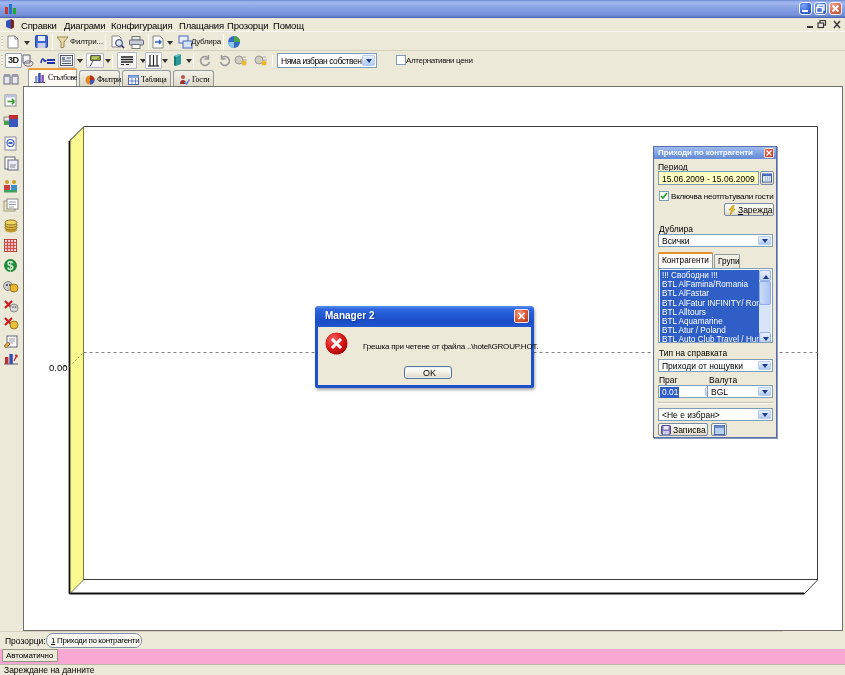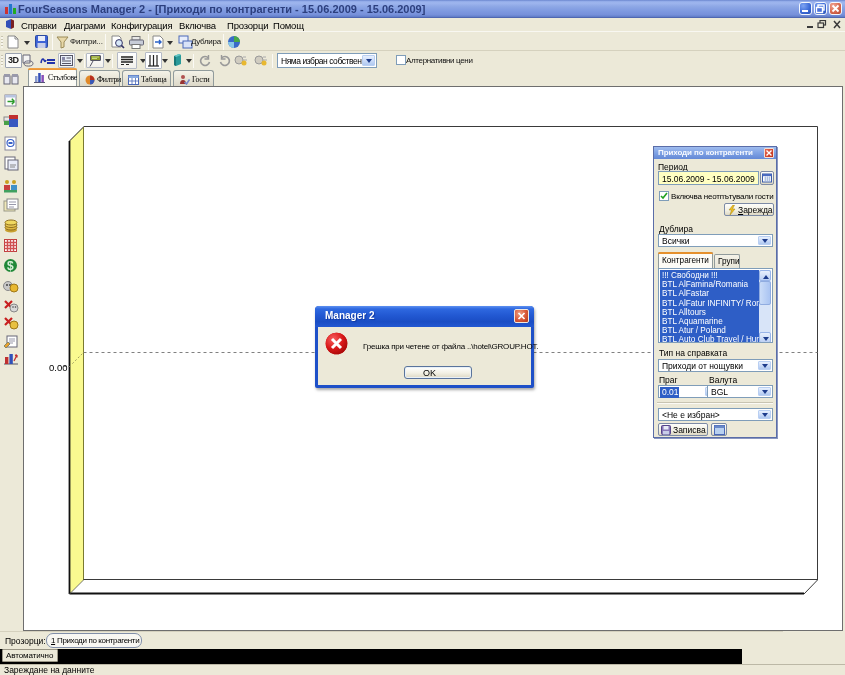--- a/index.html
+++ b/index.html
@@ -45,33 +45,32 @@
 .combo .ct { position:absolute; left:3px; top:1px; font-size:8.5px; white-space:nowrap; }
 .combo .cb { position:absolute; top:1px; right:1px; bottom:1px; width:13px;
   background:linear-gradient(180deg,#E8F0FD 0%,#CCDCF8 50%,#AFC8F0 100%); border:1px solid #B9CFF2; border-radius:1px; }
 .combo .cb::after { content:""; position:absolute; left:50%; top:50%; margin-left:-3px; margin-top:-2px;
   border-left:3px solid transparent; border-right:3px solid transparent; border-top:4px solid #1D3C8C; }
 .xpbtn { position:absolute; background:linear-gradient(180deg,#FDFDFA 0%,#F1EFE2 60%,#DDD8C4 100%); border:1px solid #7C8AA5; border-radius:2px; }
 .chk { position:absolute; width:10px; height:10px; background:#fff; border:1px solid #7F9DB9; }
 
 
 #winrow { left:0; top:631px; width:783px; height:18px; background:#ECE9D8; border-top:1px solid #D5D1BE; }
-#autorow { left:0; top:649px; width:742px; height:15px; background:#000000;padding-left:43px; }
+#autorow { left:0; top:649px; width:845px; height:15px; background:#f9a8d4;padding-left:43px; }
 #statusbar { left:0; top:664px; width:845px; height:11px; background:#ECE9D8; border-top:1px solid #BCB8A6; font-size:8.5px; color:#000; padding-left:4px; }
 </style>
 </head>
 <body>
 
 <div id="titlebar" class="abs">
   <svg class="abs" style="left:4px;top:2px" width="13" height="13" viewBox="0 0 13 13">
     <rect x="1" y="5" width="3" height="7" fill="#C33"></rect>
     <rect x="5" y="2" width="3" height="10" fill="#27C"></rect>
     <rect x="9" y="6" width="3" height="6" fill="#2A2"></rect>
   </svg>
-  <div class="txt">FourSeasons Manager 2 - [Приходи по контрагенти - 15.06.2009 - 15.06.2009]</div>
   <div class="capbtn min" style="left:799px">
       <svg width="11" height="11" viewBox="0 0 11 11">
         <rect x="2" y="7" width="6" height="2" fill="#fff"></rect>
       </svg>
     </div>
   <div class="capbtn res" style="left:814px">
       <svg width="11" height="11" viewBox="0 0 11 11">
         <rect x="3" y="2" width="6" height="5" fill="none" stroke="#fff" stroke-width="1.4"></rect>
         <rect x="1.5" y="4.5" width="6" height="5" fill="#4A71D8" stroke="#fff" stroke-width="1.4"></rect>
       </svg>
@@ -84,21 +83,21 @@
 </div>
 
 <div id="menubar" class="abs">
   <svg class="abs" style="left:4px;top:0px" width="12" height="12" viewBox="0 0 12 12">
     <path d="M2 3 L7 1 L7 11 L2 9 Z" fill="#334FB8"></path>
     <path d="M7 1 L10 2.5 L10 9.5 L7 11 Z" fill="#7A1F1F"></path>
   </svg>
   <span style="left:21px">Справки</span>
   <span style="left:64px">Диаграми</span>
   <span style="left:111px">Конфигурация</span>
-  <span style="left:179px">Включва</span>
+  <span style="left:179px">Плащания</span>
   <span style="left:227px">Прозорци</span>
   <span style="left:273px">Помощ</span>
   <svg class="abs" style="left:806px;top:2px" width="36" height="9" viewBox="0 0 36 9">
     <rect x="1" y="6" width="6" height="2" fill="#3a3a3a"></rect>
     <rect x="14" y="0.5" width="5.5" height="4.5" fill="none" stroke="#3a3a3a" stroke-width="1.2"></rect>
     <rect x="12" y="3" width="5.5" height="4.5" fill="#ECE9D8" stroke="#3a3a3a" stroke-width="1.2"></rect>
     <path d="M28 1 L34 8 M34 1 L28 8" stroke="#3a3a3a" stroke-width="1.5"></path>
   </svg>
 </div>
 
@@ -471,21 +470,21 @@
       <defs>
           <radialGradient id="rg1" cx="0.35" cy="0.3" r="0.9">
             <stop offset="0" stop-color="#F86060"></stop>
             <stop offset="0.5" stop-color="#D81818"></stop>
             <stop offset="1" stop-color="#900000"></stop>
           </radialGradient>
         </defs>
       <path d="M7 7 L16 16 M16 7 L7 16" stroke="#fff" stroke-width="3"></path>
     </svg>
     <div class="abs" style="left:45px;top:15px;font-size:8px;letter-spacing:-0.2px;color:#000;white-space:nowrap">Грешка при четене от файла ..\hotel\GROUP.HOT.</div>
-    <div class="abs" style="left:86px;top:39px;width:68px;height:13px;border:1px solid #5A749C;border-radius:3px;background:linear-gradient(180deg,#FFFFFF 0%,#F2F0E4 55%,#DDD8C4 100%);box-shadow:inset 0 0 0 1px #E8F0F8">
+    <div class="abs" style="left:86px;top:39px;width:48px;height:13px;border:1px solid #5A749C;border-radius:3px;background:linear-gradient(180deg,#FFFFFF 0%,#F2F0E4 55%,#DDD8C4 100%);box-shadow:inset 0 0 0 1px #E8F0F8">
       <div class="abs" style="left:18px;top:1px;font-size:9px">OK</div>
     </div>
   </div>
 </div>
 
 <div id="winrow" class="abs">
   <div class="abs" style="left:5px;top:4px;font-size:8.5px">Прозорци:</div>
   <div class="abs" style="left:46px;top:1px;width:96px;height:15px;border:1px solid #808EA8;background:#F8F7F2;border-radius:7px;overflow:hidden">
     <div class="abs" style="left:4px;top:2px;font-size:8px;white-space:nowrap;letter-spacing:-0.35px"><span style="text-decoration:underline">1</span> Приходи по контрагенти</div>
   </div>

